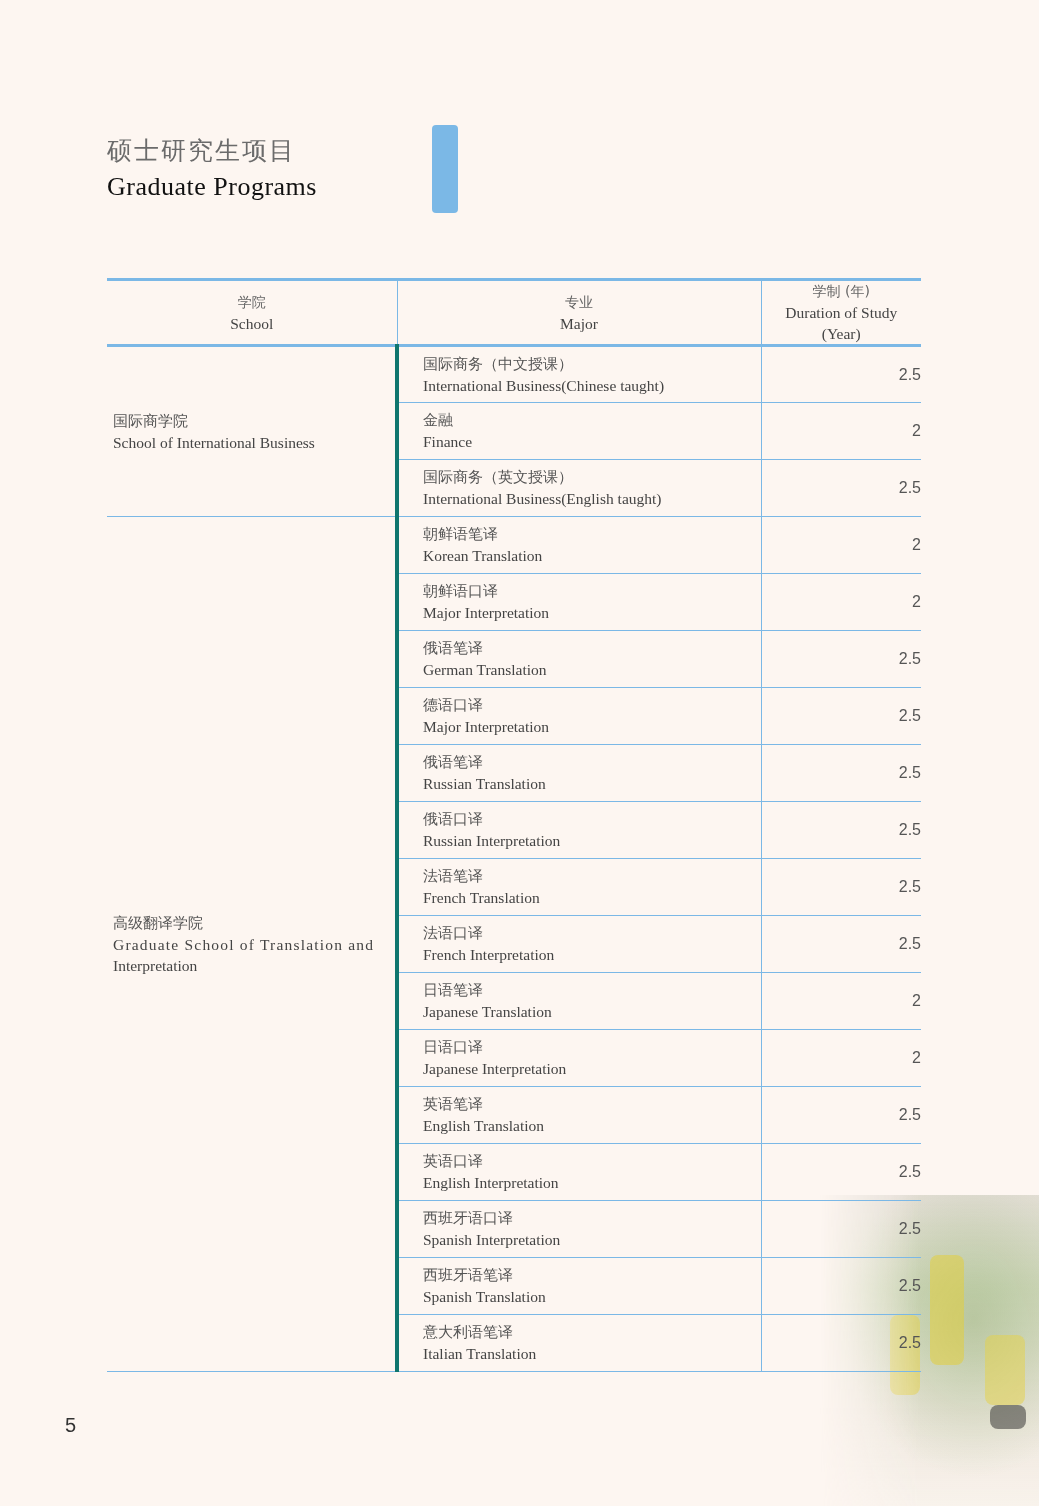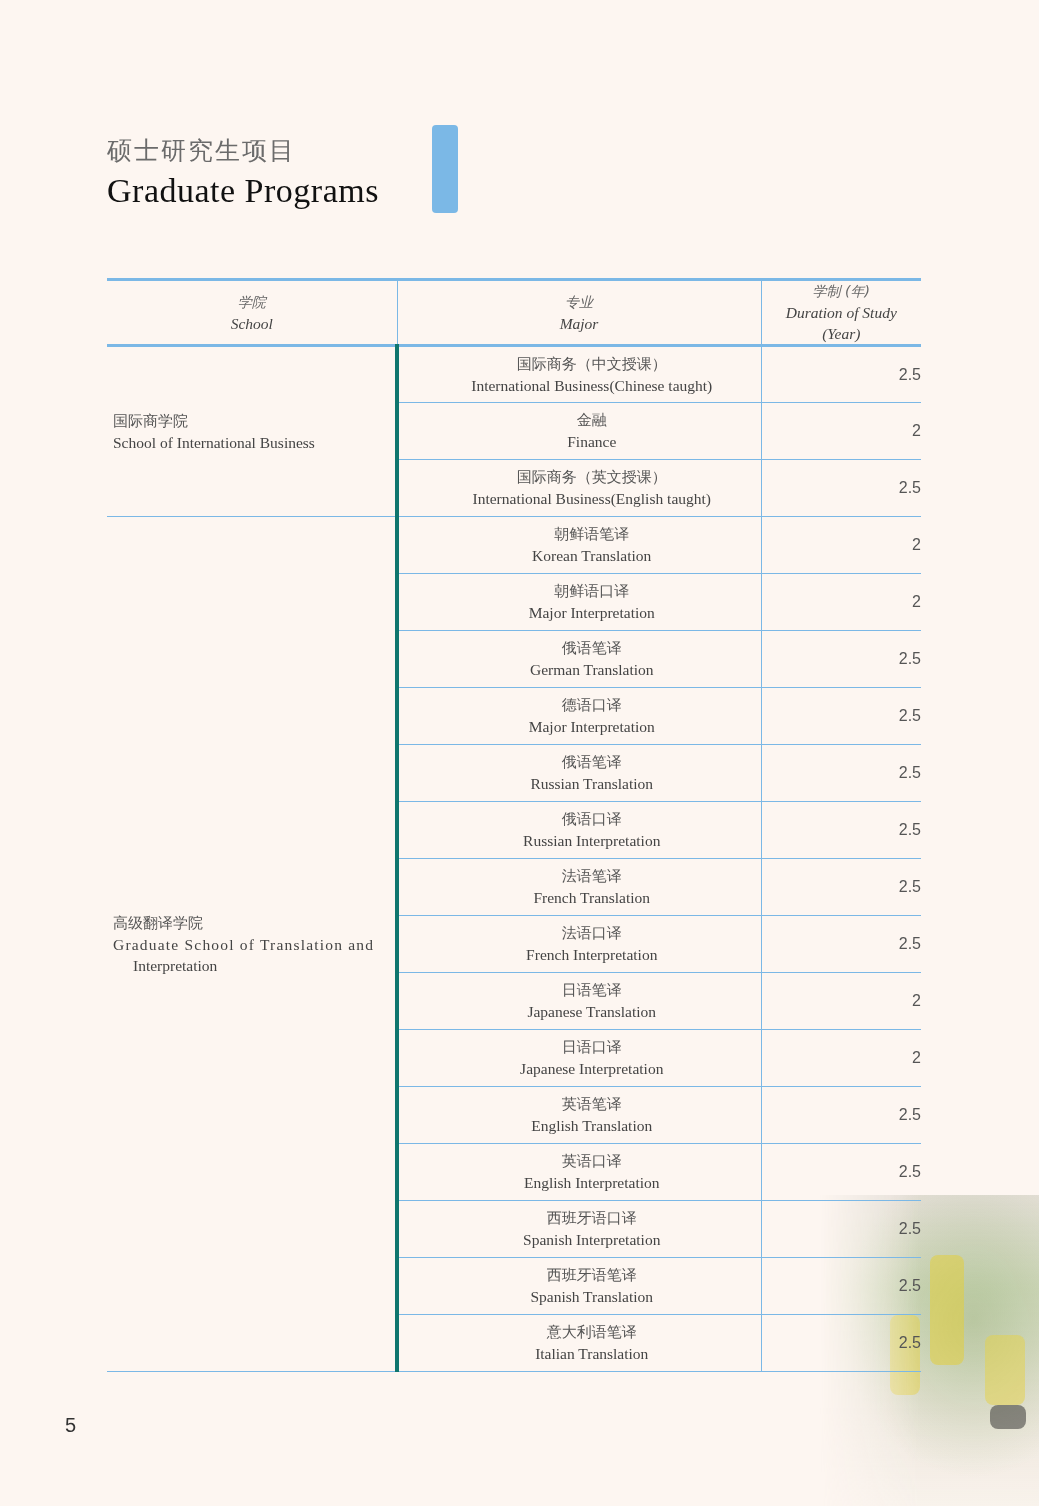--- a/index.html
+++ b/index.html
@@ -1,43 +1,43 @@
 <!DOCTYPE html>
 <html><head>
 <meta charset="utf-8">
 <style>
   html,body{margin:0;padding:0;}
   body{width:1039px;height:1506px;background:#fdf6f1;position:relative;overflow:hidden;font-family:"Liberation Serif",serif;color:#444;}
   .title-cn{position:absolute;left:107px;top:134px;font-family:"DejaVu Sans",sans-serif;font-size:25px;color:#6b6b6b;letter-spacing:2px;font-weight:300;}
-  .title-en{position:absolute;left:107px;top:172px;font-family:"Liberation Serif",serif;font-size:34px;color:#111;letter-spacing:0.5px;}
+  .title-en{position:absolute;left:107px;top:172px;font-family:"Liberation Serif",serif;font-size:26px;color:#111;letter-spacing:0.5px;}
   .title-bar{position:absolute;left:432px;top:125px;width:26px;height:88px;background:#7bb8e6;border-radius:4px;}
   .photo{position:absolute;left:820px;top:1195px;width:219px;height:311px;
     background:
       radial-gradient(ellipse at 70% 40%, rgba(140,170,110,0.45), rgba(140,170,110,0) 60%),
       linear-gradient(180deg, rgba(205,200,190,0.5) 0%, rgba(170,190,140,0.45) 30%, rgba(220,215,200,0.5) 70%, rgba(240,235,225,0.3) 100%);
     -webkit-mask-image:linear-gradient(90deg, transparent 0%, #000 45%);
     mask-image:linear-gradient(90deg, transparent 0%, #000 45%);}
   .person{position:absolute;border-radius:8px;}
   table{position:absolute;left:107px;top:278px;width:814px;border-collapse:collapse;table-layout:fixed;}
   col.c1{width:290px;} col.c2{width:364px;} col.c3{width:160px;}
-  thead tr{border-top:3px solid #7bb8e6;border-bottom:3px solid #7bb8e6;font-style:italic;}
+  thead tr{border-top:3px solid #7bb8e6;border-bottom:3px solid #7bb8e6;}
   th{font-weight:normal;font-size:15px;color:#555;height:59px;text-align:center;vertical-align:middle;line-height:17px;padding:0;}
   th .cn{font-family:"DejaVu Sans",sans-serif;font-size:14px;color:#666;display:block;}
   th .en{display:block;}
   th+th, td+td{border-left:1px solid #7bb8e6;}
   td{padding:0;vertical-align:middle;}
   tbody tr{height:57px;border-bottom:1px solid #7bb8e6;}
   td.school{vertical-align:middle;padding:0 6px;border-right:4px solid #0f766e;}
   tr.group-end{border-bottom:1px solid #7bb8e6;}
   .cn{font-family:"DejaVu Sans",sans-serif;font-size:15px;color:#555;display:block;line-height:21px;}
   .en{font-family:"Liberation Serif",serif;font-size:15.5px;color:#444;display:block;line-height:21px;}
-  td.major{padding-left:24px;text-align:center;}
+  td.major{padding-left:24px;}
   td.dur{text-align:right;font-family:"Liberation Sans",sans-serif;font-size:16px;color:#555;}
   .school-gsti .en{letter-spacing:1.2px;text-align:justify;}
-  .school-gsti .en2{letter-spacing:0;margin-left:20px;}
+  .school-gsti .en2{letter-spacing:0;}
   .pagenum{position:absolute;left:65px;top:1414px;font-family:"Liberation Sans",sans-serif;font-size:20px;color:#333;}
 </style>
 </head>
 <body>
 
 <div class="title-cn">硕士研究生项目</div>
 <div class="title-en">Graduate Programs</div>
 <div class="title-bar"></div>
 
 <div class="photo">

